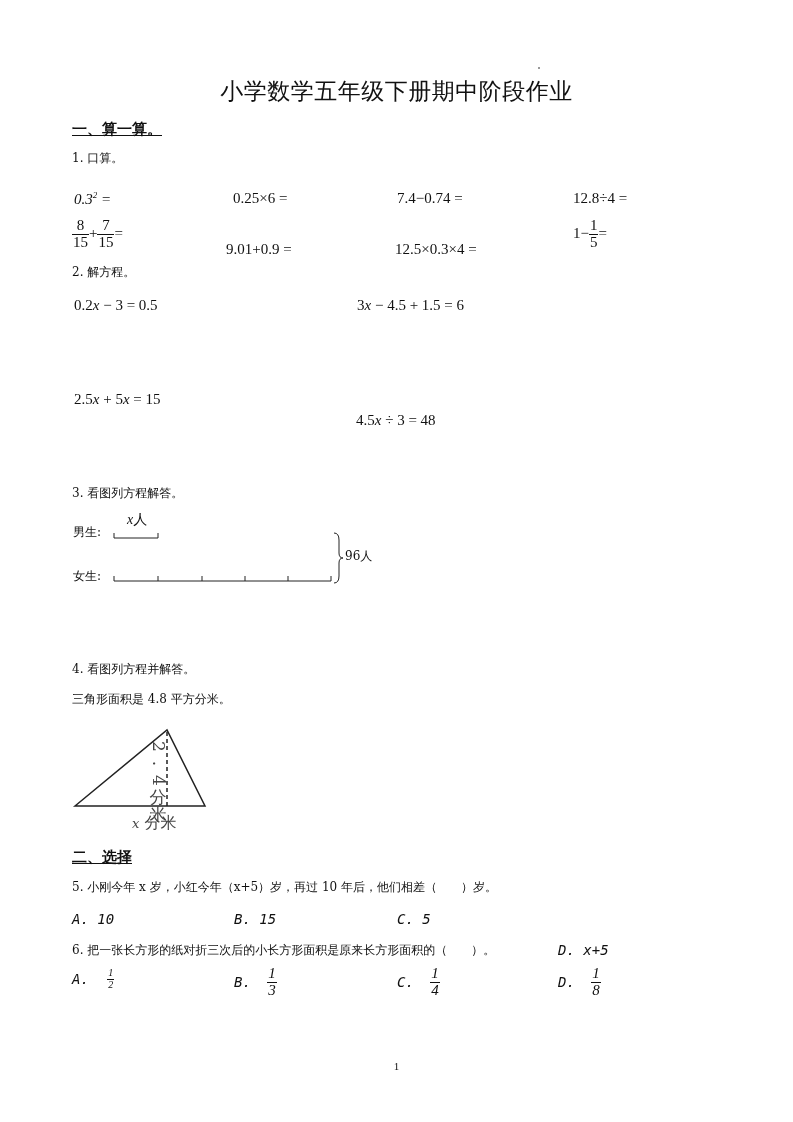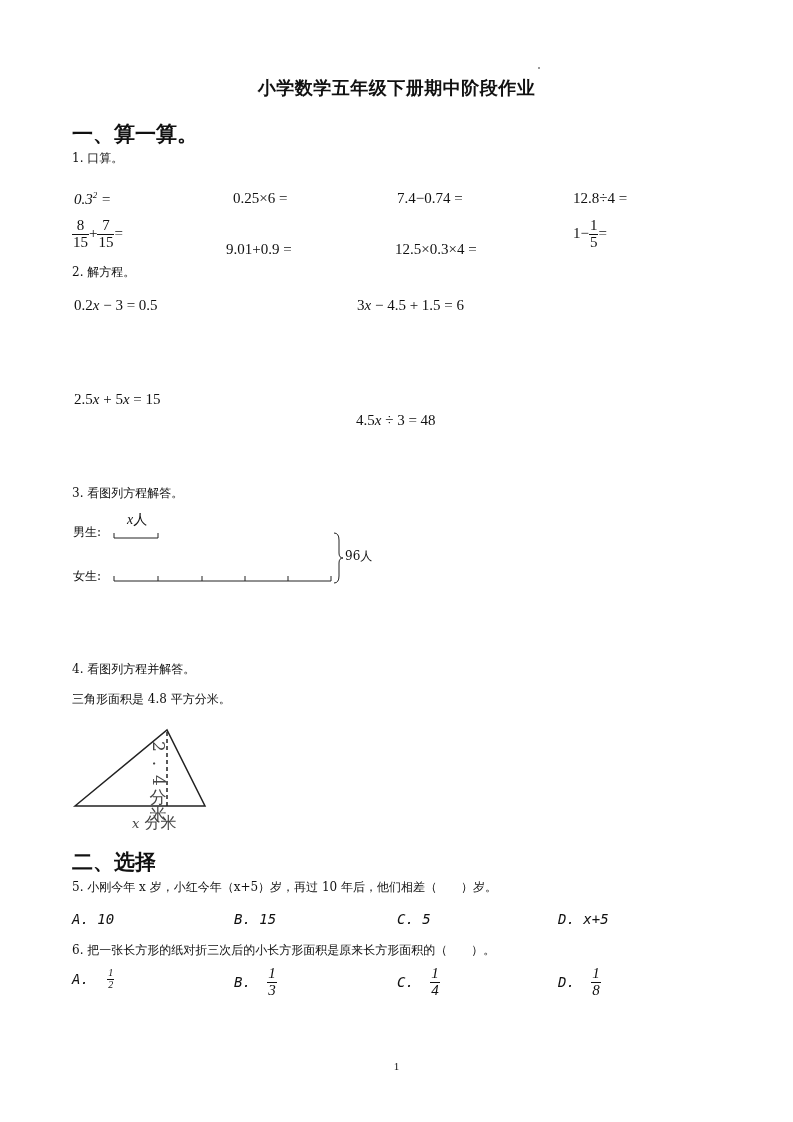--- a/index.html
+++ b/index.html
@@ -1,21 +1,21 @@
 <!DOCTYPE html>
 <html><head>
 <meta charset="utf-8">
 <style>
   html, body { margin: 0; padding: 0; background: #ffffff; }
   body { width: 793px; height: 1122px; position: relative; overflow: hidden;
          font-family: "DejaVu Serif", "Liberation Serif", serif; color: #111; }
   .abs { position: absolute; white-space: nowrap; }
-  .title { left: 0; width: 793px; top: 76px; text-align: center; font-size: 18px; font-weight: bold;
+  .title { left: 0; width: 793px; top: 76px; text-align: center; font-size: 23px; font-weight: normal;
            font-family: "DejaVu Sans", sans-serif; letter-spacing: 0.5px; }
-  .section { font-size: 21px; font-weight: bold; font-family: "DejaVu Sans", sans-serif; }
+  .section { font-size: 15px; font-weight: bold; font-family: "DejaVu Sans", sans-serif; text-decoration: underline; }
   .q { font-size: 12px; font-family: "DejaVu Serif", serif; }
   .math { font-size: 15px; font-family: "Liberation Serif", serif; }
   .math i { font-style: italic; }
   .frac { display: inline-block; vertical-align: middle; text-align: center; line-height: 1.05; }
   .frac .num { display: block; border-bottom: 1px solid #111; padding: 0 1px; }
   .frac .den { display: block; padding: 0 1px; }
   .opt { font-size: 14px; font-family: "DejaVu Sans Mono", monospace; font-style: italic; }
   .small-frac { font-size: 10px; }
   .pageno { left: 0; width: 793px; top: 1060px; text-align: center; font-size: 11px; font-family: "Liberation Serif", serif; }
   .dot { position: absolute; left: 538px; top: 67px; width: 2px; height: 2px; background: #999; }
@@ -86,21 +86,21 @@
   <div>分</div>
   <div>米</div>
 </div>
 <div class="abs" style="left:124px; top:813px; font-size:16px; font-family:'DejaVu Serif', serif; color:#444;margin-left:8px;"><i style="font-size:13px;">x</i> <span>分米</span></div>
 
 <div class="abs section" style="left:72px; top:848px;">二、选择</div>
 <div class="abs q" style="left:72px; top:879px;">5. 小刚今年 x 岁，小红今年（x+5）岁，再过 10 年后，他们相差（　　）岁。</div>
 <div class="abs opt" style="left:72px; top:911px;"><span>A.</span> <span>10</span></div>
 <div class="abs opt" style="left:234px; top:911px;"><span>B.</span> <span>15</span></div>
 <div class="abs opt" style="left:397px; top:911px;"><span>C.</span> <span>5</span></div>
-<div class="abs opt" style="left:558px; top:911px;text-align:right;"><span>D.</span> <span>x+5</span></div>
+<div class="abs opt" style="left:558px; top:942px;text-align:right;"><span>D.</span> <span>x+5</span></div>
 
 <div class="abs q" style="left:72px; top:942px;">6. 把一张长方形的纸对折三次后的小长方形面积是原来长方形面积的（　　）。</div>
 <div class="abs opt" style="left:72px; top:968px;">
   <span style="vertical-align:middle;">A.</span>
   <span class="frac math small-frac" style="margin-left:10px;"><span class="num">1</span><span class="den">2</span></span>
 </div>
 <div class="abs opt" style="left:234px; top:966px;">
   <span style="vertical-align:middle;">B.</span>
   <span class="frac math" style="margin-left:8px;"><span class="num">1</span><span class="den">3</span></span>
 </div>

